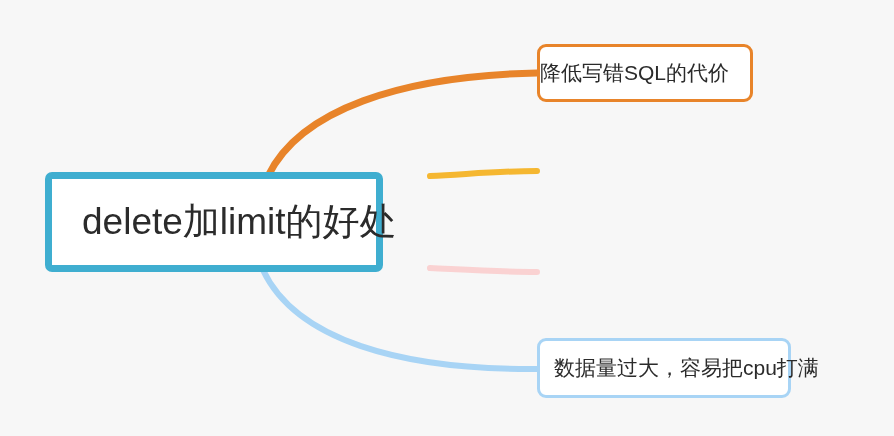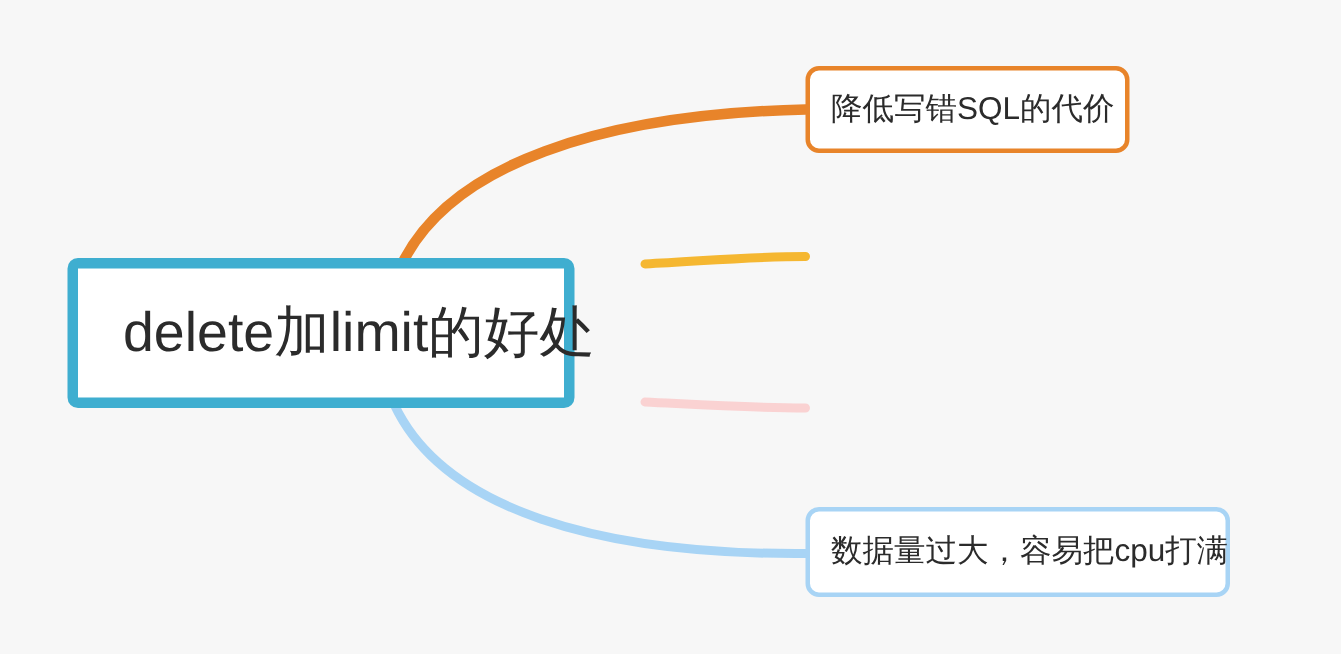--- a/index.html
+++ b/index.html
@@ -58,21 +58,20 @@
   }
 
   
   #node-branch-0 {
     left: 537px;
     top: 44px;
     width: 216px;
     height: 58px;
     border: 3px solid #e8842a;
     border-radius: 9px;
-    padding-left: 14px;
     z-index: 3;
   }
   #node-branch-1 {
     left: 537px;
     top: 142px;
     width: 216px;
     height: 58px;
     border: 3px solid #f5b731;
     border-radius: 9px;
     padding-left: 14px;
@@ -84,21 +83,21 @@
     width: 176px;
     height: 57px;
     border: 3px solid #fad2d2;
     border-radius: 9px;
     padding-left: 14px;
     z-index: 3;
   }
   #node-branch-3 {
     left: 537px;
     top: 338px;
-    width: 283px;
+    width: 254px;
     height: 60px;
     border: 3px solid #a8d4f5;
     border-radius: 9px;
     padding-left: 14px;
     z-index: 3;
   }
   #node-branch-0 .node-label,
   #node-branch-1 .node-label,
   #node-branch-2 .node-label,
   #node-branch-3 .node-label {

